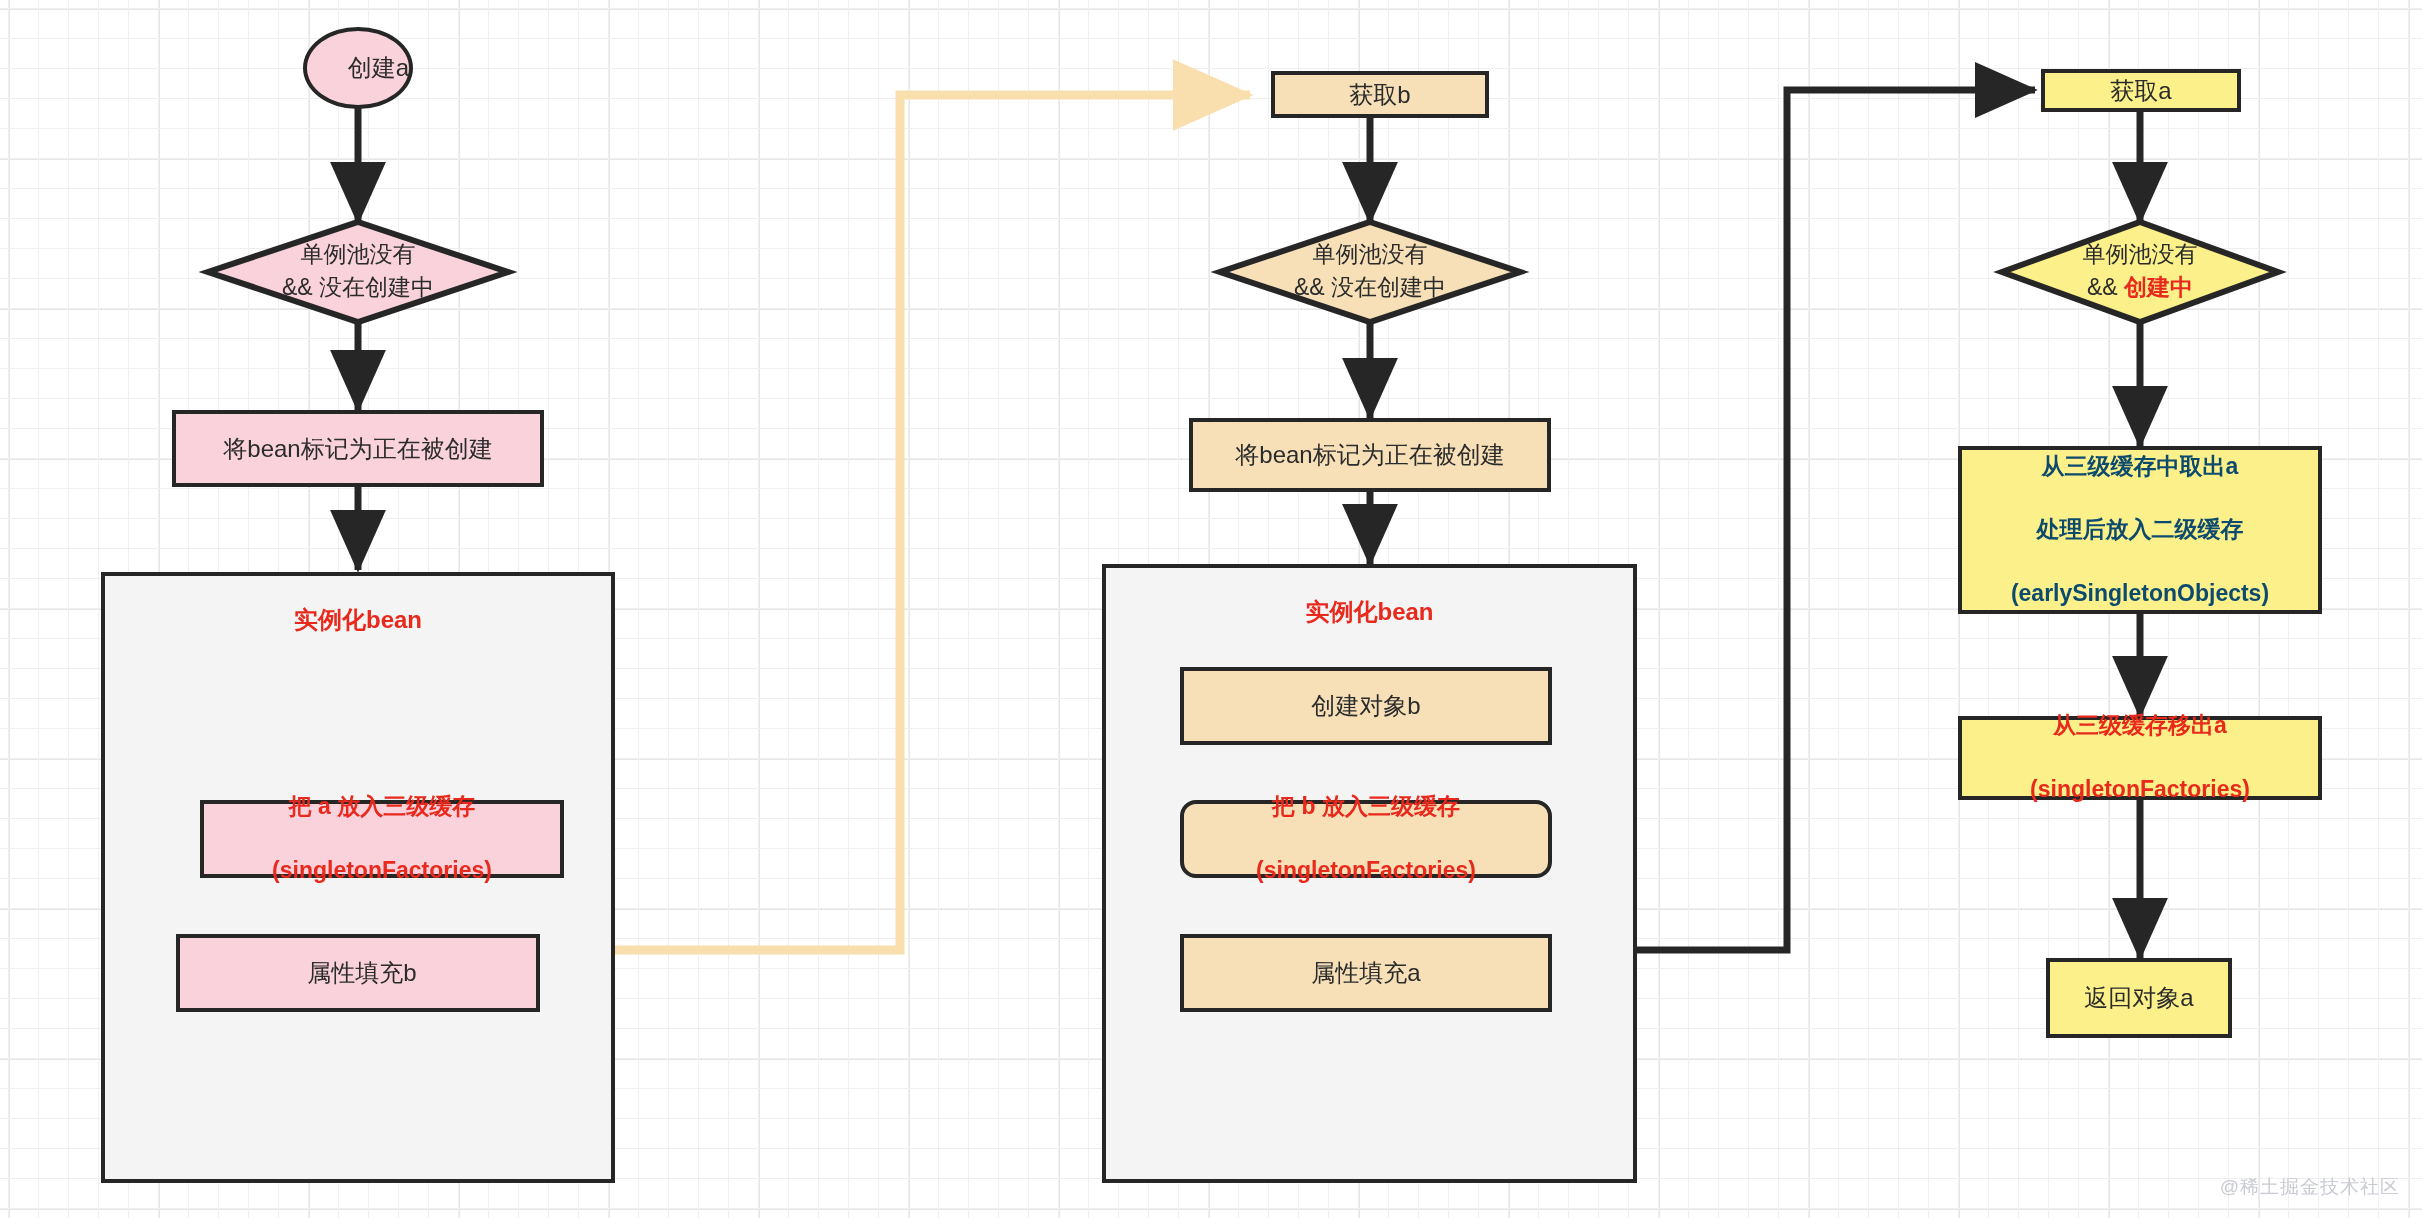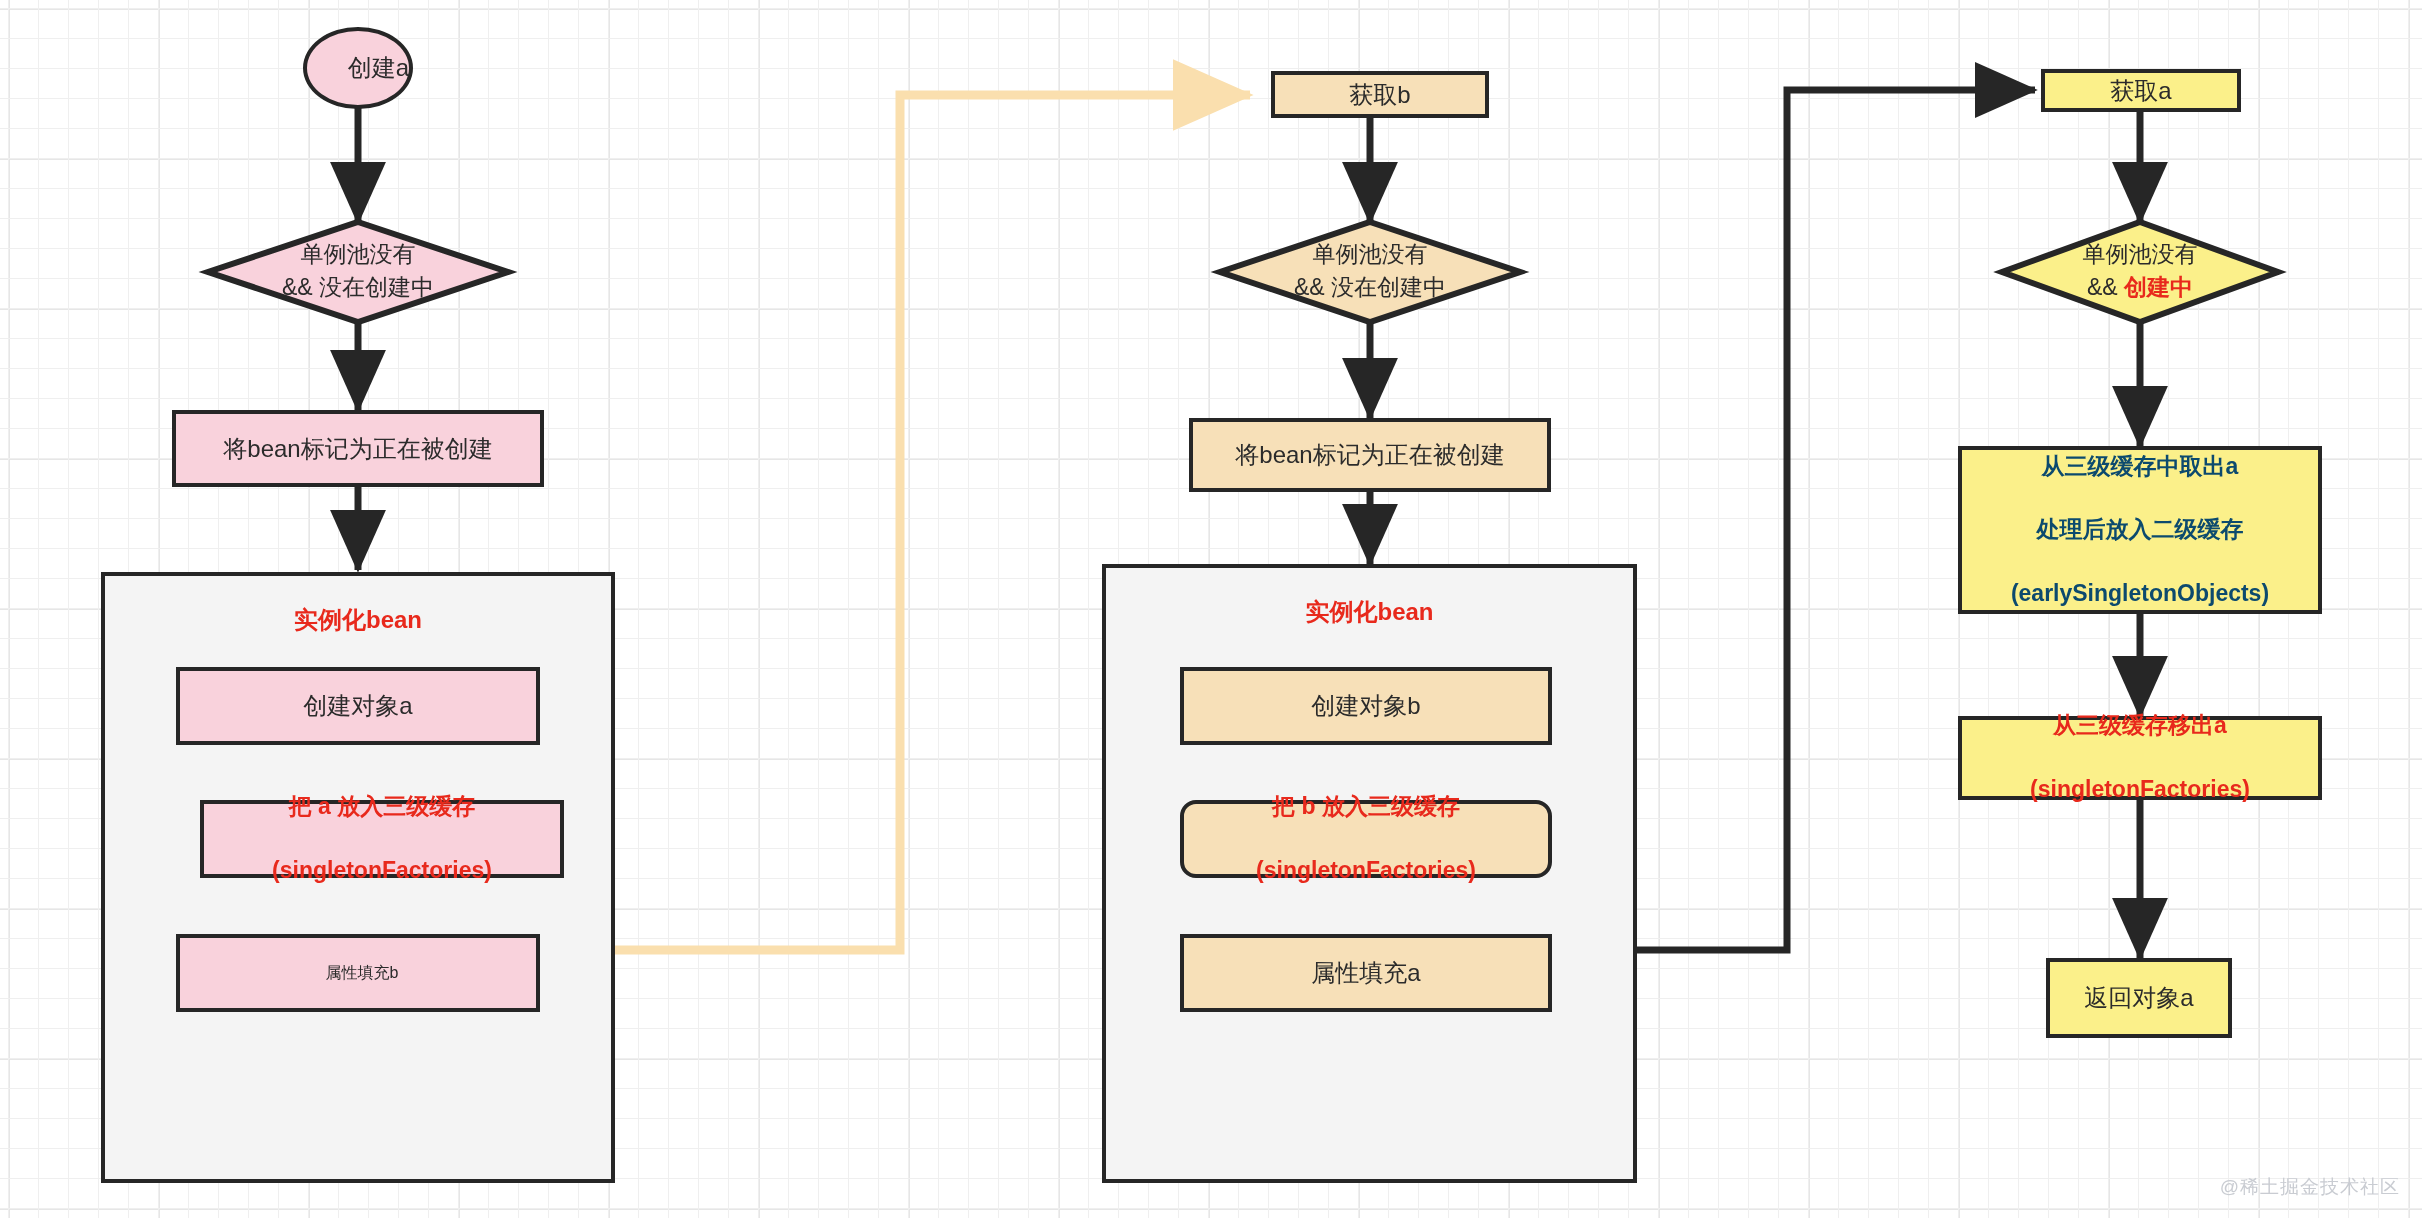--- a/index.html
+++ b/index.html
@@ -159,32 +159,29 @@
   </div>
 
   <div class="node" style="left:172px; top:410px; width:372px; height:77px; background:#f9d2dc; font-size:24px;">
     <span>将bean标记为正在被创建</span>
   </div>
 
   <div class="group-box" style="left:101px; top:572px; width:514px; height:611px;">
     <div class="group-title" style="top:28px; font-size:24px;">实例化bean</div>
   </div>
 
-  <div class="node" style="left:176px; top:667px; width:364px; height:78px; background:#f9d2dc; font-size:24px;">
-    <span>创建对象a</span>
-  </div>
 
   <div class="node" style="left:176px; top:800px; width:364px; height:78px; background:#f9d2dc; font-size:23px;margin-left:24px;">
     <div class="red bold" style="width:100%;">
       <div>把 a 放入三级缓存</div>
       <div>(singletonFactories)</div>
     </div>
   </div>
 
-  <div class="node" style="left:176px; top:934px; width:364px; height:78px; background:#f9d2dc; font-size:16px;padding-left:8px;">
+  <div class="node" style="left:176px; top:934px; width:364px; height:78px; background:#f9d2dc; font-size:24px;padding-left:8px;">
     <span>属性填充b</span>
   </div>
 
   <div class="node" style="left:1271px; top:71px; width:218px; height:47px; background:#f7e0b8; font-size:24px;">
     <span>获取b</span>
   </div>
 
   <div style="position:absolute; left:1220px; top:238px; width:300px; text-align:center; font-size:23px; line-height:1.45; color:#2b2b2b;">
     <div>单例池没有</div>
     <div><span>&amp;&amp; </span><span>没在创建中</span></div>

